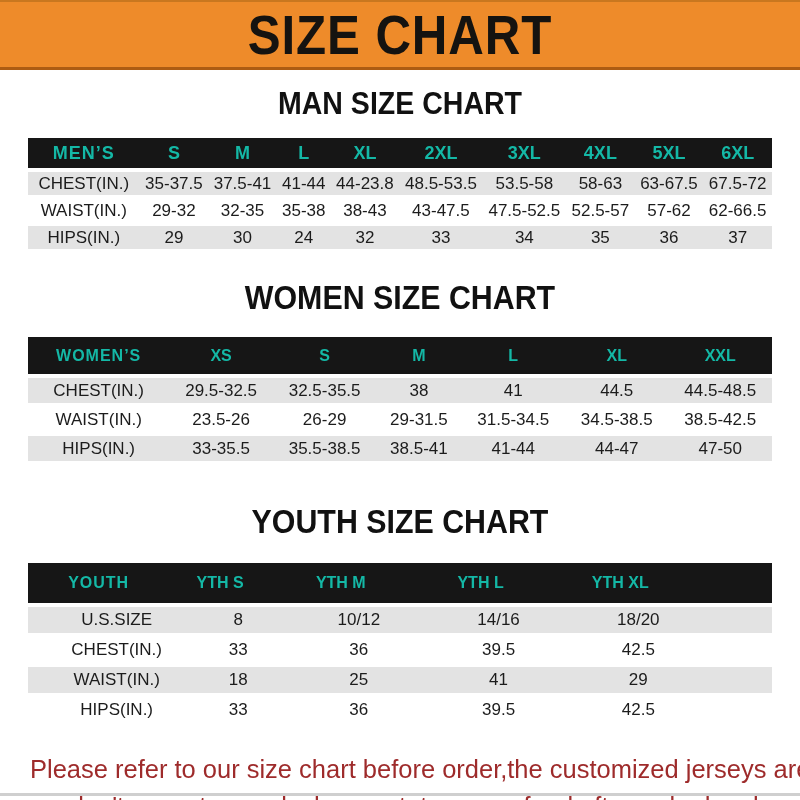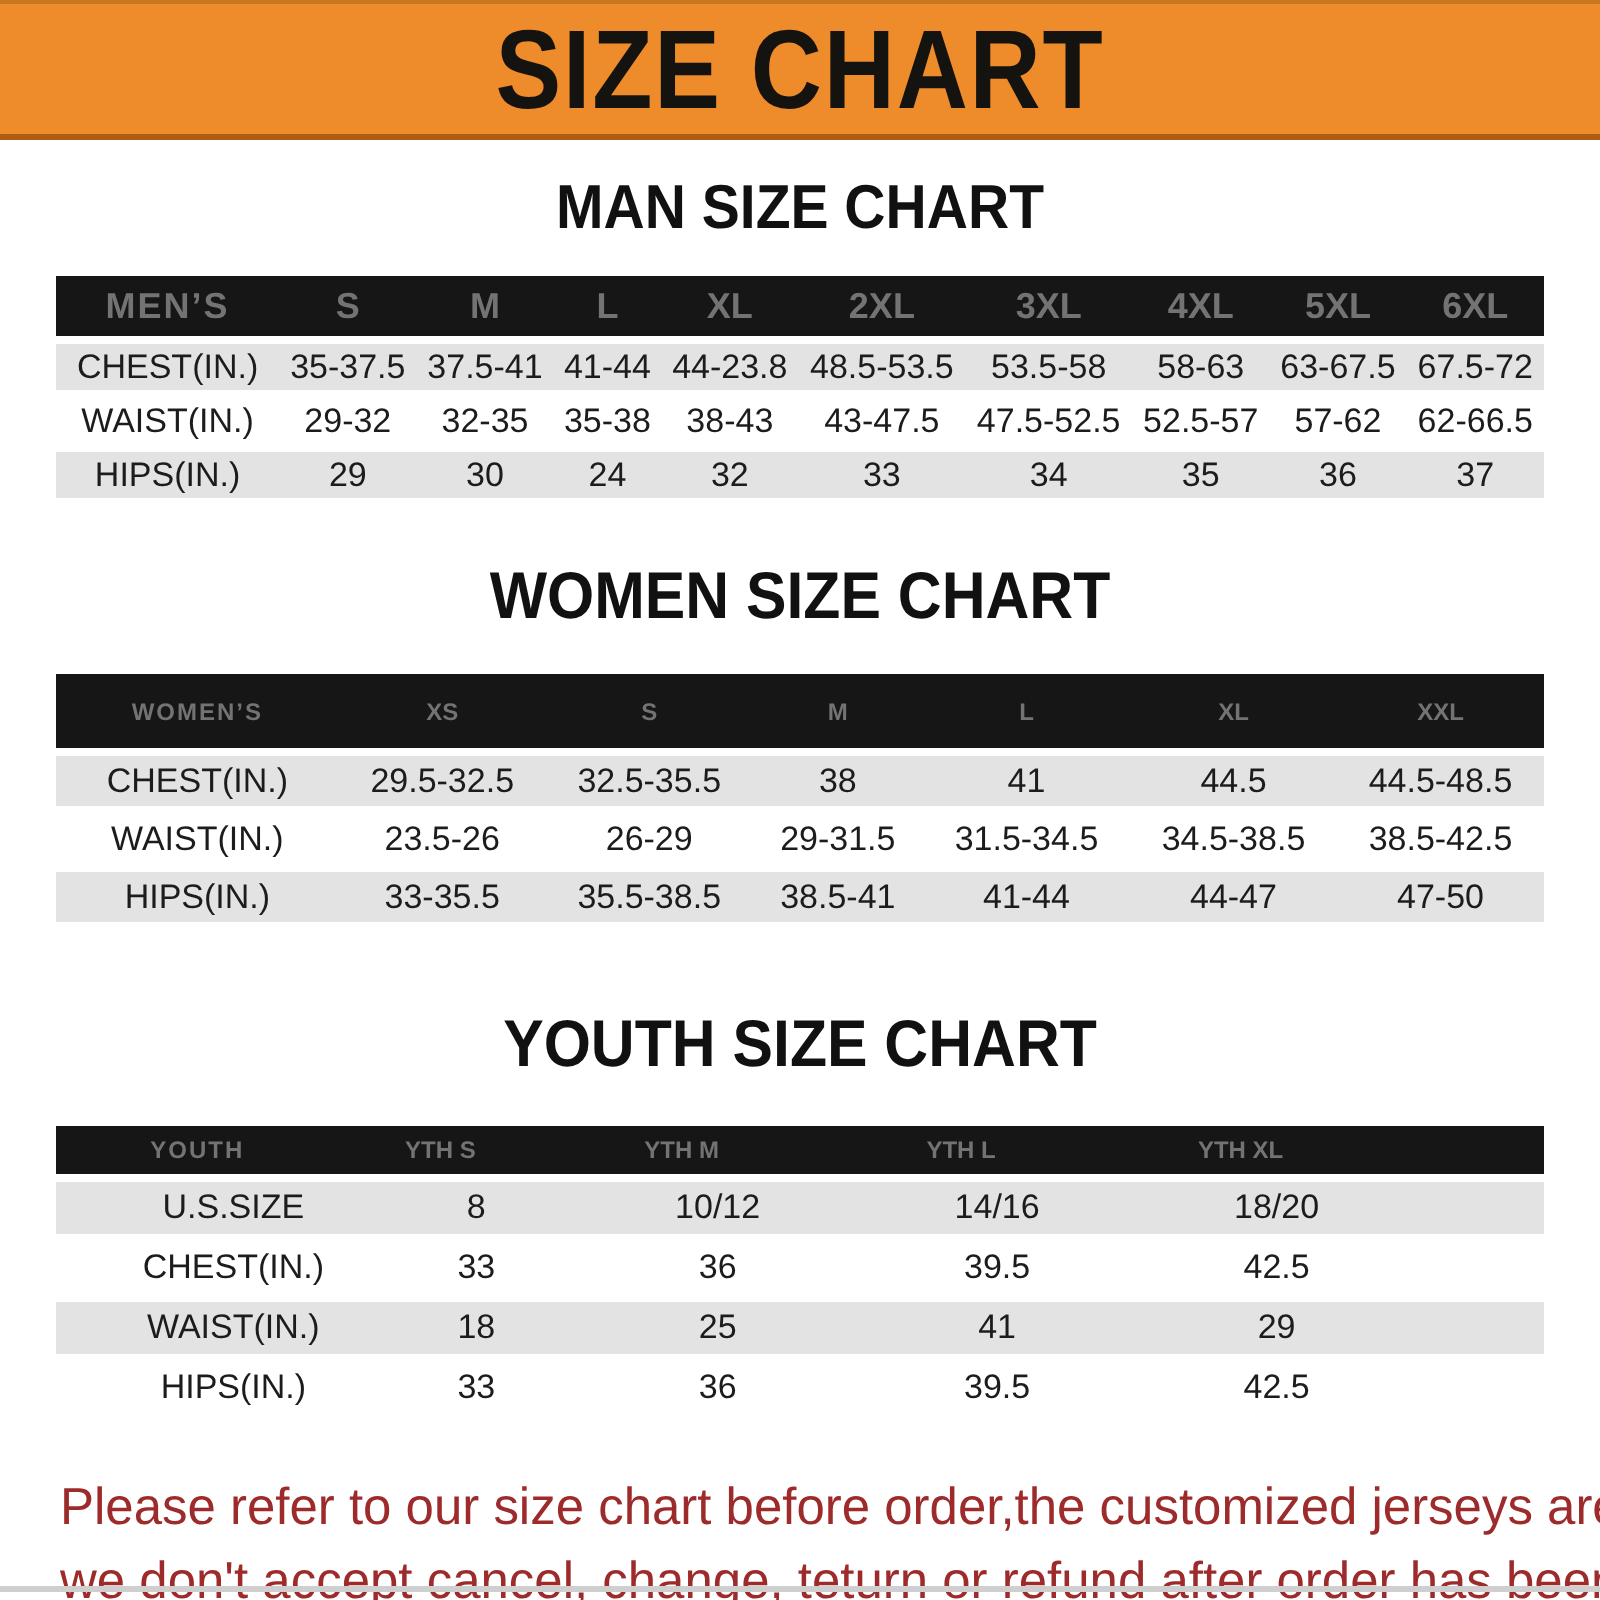--- a/index.html
+++ b/index.html
@@ -30,32 +30,32 @@
   #heading-man   { font-size:31px; margin:16px 0 12px; }
   #heading-women { font-size:33px; margin:26px 0 16px; }
   #heading-youth { font-size:33px; margin:38px 0 18px; }
   
   .size-table {
     width:93%; margin:0 auto;
     border-collapse:separate; border-spacing:0 4px;
     table-layout:auto;
   }
   .size-table th, .size-table td { white-space:nowrap; text-align:center; padding:0 4px; }
-  .size-table thead th { background:#161616; color:#737373; font-weight:bold; }
+  .size-table thead th { background:#161616; color:#14b8a6; font-weight:bold; }
   .size-table .corner  { font-size:25px; font-weight:bold; letter-spacing:1px; }
   .size-table tbody td { font-size:17px; color:#1c1c1c; }
   .size-table tr.gray td  { background:#e3e3e3; }
   .size-table tr.white td { background:#ffffff; }
   #table-men   thead th { height:30px; font-size:18px; }
   #table-men   tbody td { height:23px; }
   #table-men   th:first-child, #table-men td:first-child { width:15%; }
-  #table-women thead th { height:37px; font-size:12px; }
+  #table-women thead th { height:37px; font-size:16px; }
   #table-women tbody td { height:25px; }
   #table-women th:first-child, #table-women td:first-child { width:19%; }
-  #table-youth thead th { height:24px; font-size:12px; }
+  #table-youth thead th { height:40px; font-size:16px; }
   #table-youth tbody td { height:26px;padding-left:40px; }
   #table-youth th:first-child, #table-youth td:first-child { width:19%; }
   #table-youth th.spacer, #table-youth td.spacer { width:11%; }
   
   .footer {
     margin:24px 0 0 30px;
     font-size:26px; line-height:37px;
     color:#9e2b2b;
     transform-origin:left center;
   }

